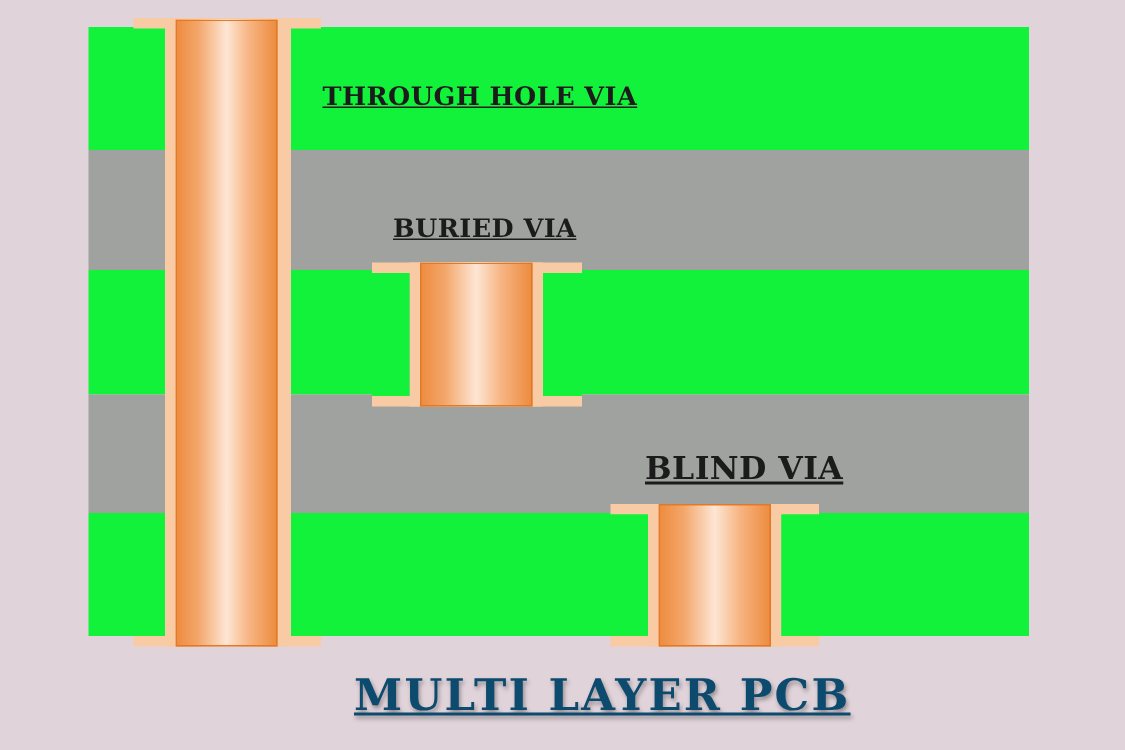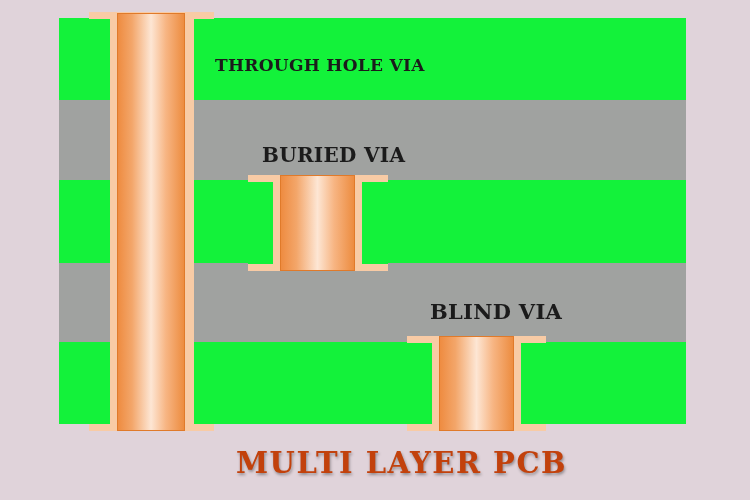--- a/index.html
+++ b/index.html
@@ -5,22 +5,22 @@
   html,body{margin:0;padding:0;}
   body{width:750px;height:500px;background:#e0d3da;position:relative;overflow:hidden;
        font-family:"DejaVu Serif","Liberation Serif",serif;}
   .abs{position:absolute;}
   .green{background:#13f23a;}
   .grey{background:#a0a2a0;}
   .pad{background:#f8cba5;}
   .barrel{background:linear-gradient(to right,#ee8a3e 0%,#f3a66a 22%,#fde6d4 50%,#f7b583 72%,#ec8a3c 100%);
           box-shadow:inset 0 0 0 1px #e07a2a;}
   .label{font-weight:bold;color:#1b1b1b;white-space:nowrap;letter-spacing:0.3px;
-         font-family:"DejaVu Serif","Liberation Serif",serif;}
-  .title{font-size:29px;letter-spacing:1.5px;color:#c2410c;text-shadow:1px 2px 3px rgba(0,0,0,0.35);}
+         font-family:"DejaVu Serif","Liberation Serif",serif;text-decoration:underline;}
+  .title{font-size:29px;letter-spacing:1.5px;color:#0c4a6e;text-shadow:1px 2px 3px rgba(0,0,0,0.35);}
 </style>
 </head>
 <body>
 
 <div>
 
   <div class="abs green" style="left:59px;top:18px;width:627px;height:82px;"></div>
   <div class="abs grey" style="left:59px;top:100px;width:627px;height:80px;"></div>
   <div class="abs green" style="left:59px;top:180px;width:627px;height:83px;"></div>
   <div class="abs grey" style="left:59px;top:263px;width:627px;height:79px;"></div>
@@ -46,17 +46,17 @@
   <div>
     <div class="abs pad" style="left:407px;top:336px;width:139px;height:7px;"></div>
     <div class="abs pad" style="left:407px;top:424px;width:139px;height:7px;"></div>
     <div class="abs pad" style="left:432px;top:336px;width:89px;height:95px;"></div>
     <div class="abs green" style="left:407px;top:343px;width:25px;height:81px;"></div>
     <div class="abs green" style="left:521px;top:343px;width:25px;height:81px;"></div>
     <div class="abs barrel" style="left:439px;top:336px;width:75px;height:95px;"></div>
   </div>
 
   <div class="abs label" style="left:215px;top:55px;font-size:17px;">THROUGH HOLE VIA</div>
-  <div class="abs label" style="left:262px;top:143px;font-size:20px;">BURIED VIA</div>
+  <div class="abs label" style="left:262px;top:143px;font-size:17px;">BURIED VIA</div>
   <div class="abs label" style="left:430px;top:299px;font-size:21px;">BLIND VIA</div>
 
   <div class="abs label title" style="left:236px;top:446px;">MULTI LAYER PCB</div>
 </div>
 
 </body></html>

